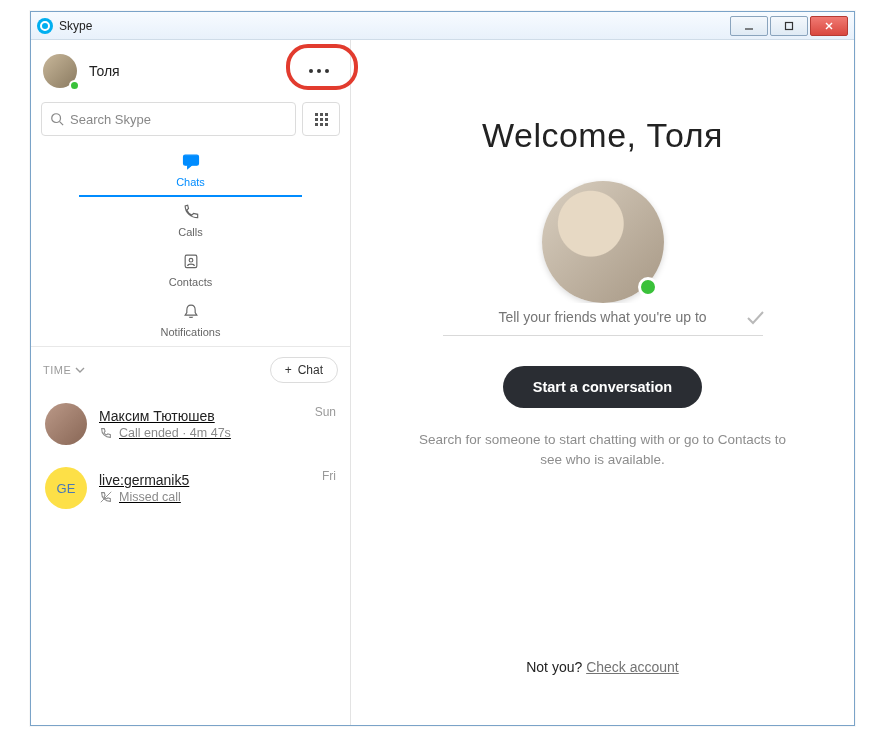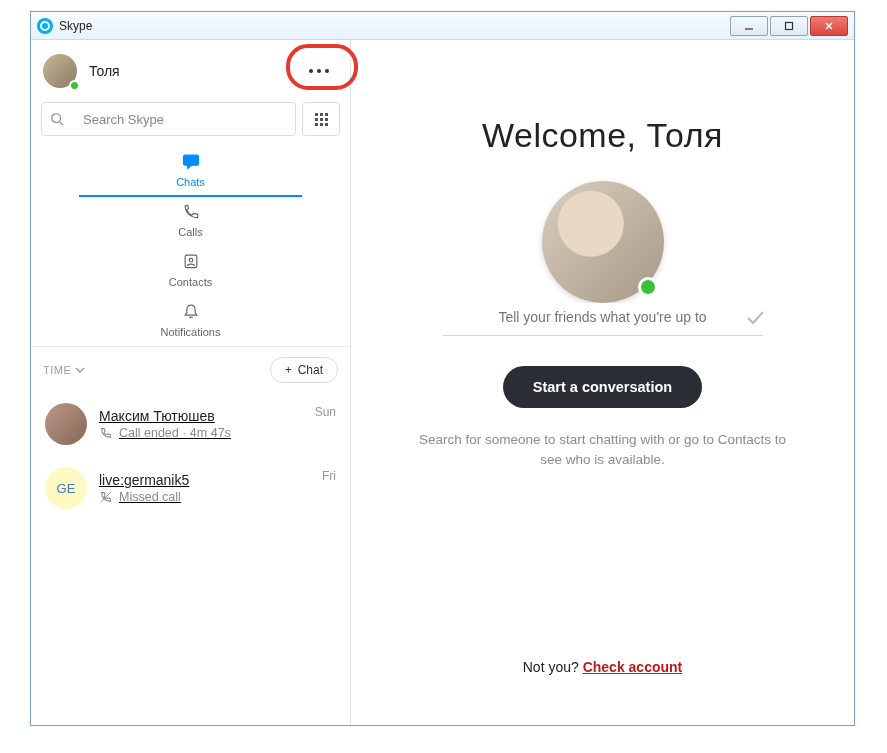--- a/index.html
+++ b/index.html
@@ -36,21 +36,21 @@
   .avatar-wrap{position:relative;width:34px;height:34px;}
   .profile-name { margin-left:12px; font-size:14px; color:#222; flex:1; }
   .more-btn { width:38px; height:30px; border-radius:4px; display:flex; align-items:center; justify-content:center; cursor:pointer; }
   .more-btn span{width:4px;height:4px;background:#333;border-radius:50%;margin:0 2px;}
   .highlight-ellipse{
     position:absolute; right:-8px; top:4px; width:72px; height:46px;
     border:4px solid #e23b2e; border-radius:22px; pointer-events:none;
   }
 
   .search-row { display:flex; padding:6px 10px 10px 10px; gap:6px; }
-  .search-box { flex:1; height:34px; border:1px solid #dcdcdc; border-radius:4px; display:flex; align-items:center; padding:0 8px; color:#888; font-size:13px;gap:13px; }
+  .search-box { flex:1; height:34px; border:1px solid #dcdcdc; border-radius:4px; display:flex; align-items:center; padding:0 8px; color:#888; font-size:13px; }
   .search-box svg{width:14px;height:14px;margin-right:6px;stroke:#888;}
   .dial-btn{ width:38px; height:34px; border:1px solid #dcdcdc; border-radius:4px; display:flex; align-items:center; justify-content:center; cursor:pointer;}
   .dial-btn .grid{display:grid;grid-template-columns:repeat(3,3px);grid-auto-rows:3px;gap:2px;}
   .dial-btn .grid i{background:#555;}
 
   .navtabs{ display:flex; border-bottom:1px solid #e8e8e8;flex-direction:column; }
   .navtab{ flex:1; text-align:center; padding:6px 0 8px 0; font-size:11px; color:#666; cursor:pointer; position:relative;}
   .navtab.active{ color:#008cff; }
   .navtab.active::after{content:"";position:absolute;left:15%;right:15%;bottom:-1px;height:2px;background:#008cff;}
   .navtab .ticon{display:block;margin:0 auto 4px auto;}
@@ -58,21 +58,21 @@
   .navtab.active svg{stroke:#008cff;fill:#008cff;}
 
   .filter-row{display:flex;align-items:center;justify-content:space-between;padding:10px 12px;}
   .filter-label{font-size:11px;letter-spacing:.5px;color:#9b9b9b;display:flex;align-items:center;gap:4px;cursor:pointer;}
   .filter-label svg{width:10px;height:10px;stroke:#9b9b9b;}
   .chat-new{border:1px solid #dcdcdc;border-radius:18px;padding:5px 14px;font-size:12px;display:flex;align-items:center;gap:6px;cursor:pointer;color:#333;background:#fff;}
 
   .convo{display:flex;align-items:center;padding:10px 14px;gap:12px;cursor:pointer;}
   .convo + .convo{margin-top:2px;}
   .convo .av{width:42px;height:42px;border-radius:50%;background:#caa;}
-  .convo .av.txt{background:#fef9c3;color:#4a78b5;display:flex;align-items:center;justify-content:center;font-size:13px;font-weight:500;}
+  .convo .av.txt{background:#fde047;color:#4a78b5;display:flex;align-items:center;justify-content:center;font-size:13px;font-weight:500;}
   .convo .meta{flex:1;min-width:0;text-decoration:underline;}
   .convo .name{font-size:14px;color:#222;}
   .convo .sub{font-size:12.5px;color:#8a8a8a;display:flex;align-items:center;gap:6px;margin-top:2px;}
   .convo .sub svg{width:14px;height:14px;stroke:#8a8a8a;fill:none;}
   .convo .when{font-size:12px;color:#9a9a9a;align-self:flex-start;margin-top:2px;}
 
   
   .main{flex:1;display:flex;flex-direction:column;align-items:center;padding:48px 40px 20px 40px;}
   .welcome{font-size:34px;font-weight:400;color:#222;margin-top:28px;margin-bottom:26px;letter-spacing:.5px;}
   .big-avatar-wrap{position:relative;width:122px;height:122px;}
@@ -82,21 +82,21 @@
      box-shadow:0 2px 6px rgba(0,0,0,.15);}
   .big-presence{position:absolute;width:20px;height:20px;border-radius:50%;background:#3ac13a;border:3px solid #fff;right:6px;bottom:6px;}
   .status-input{border:none;border-bottom:1px solid #d9d9d9;width:320px;text-align:center;padding:6px 28px 10px 28px;color:#0f766e;font-size:14px;outline:none;}
   .status-check{color:#b9b9b9;}
   .status-wrap{position:relative;display:flex;align-items:center;}
   .status-check svg{width:20px;height:20px;stroke:#b9b9b9;fill:none;stroke-width:2;position:absolute;right:-2px;top:4px;}
 
   .cta{margin-top:30px;background:#2a2d33;color:#fff;border:none;border-radius:24px;padding:13px 30px;font-size:14.5px;font-weight:600;cursor:pointer;}
   .hint{margin-top:22px;color:#8d8d8d;font-size:13.5px;text-align:center;line-height:1.45;max-width:380px;}
   .notyou{margin-top:auto;font-size:14px;color:#222;padding-bottom:30px;}
-  .notyou a{color:#b91c1c;font-weight:700;text-decoration:underline;cursor:pointer;}
+  .notyou a{color:#737373;font-weight:400;text-decoration:underline;cursor:pointer;}
 </style>
 </head>
 <body>
 
 <div class="window">
   <div class="titlebar">
     <span class="app-icn"></span>
     <span class="title">Skype</span>
     <div class="winbtns">
       <div class="winbtn">

